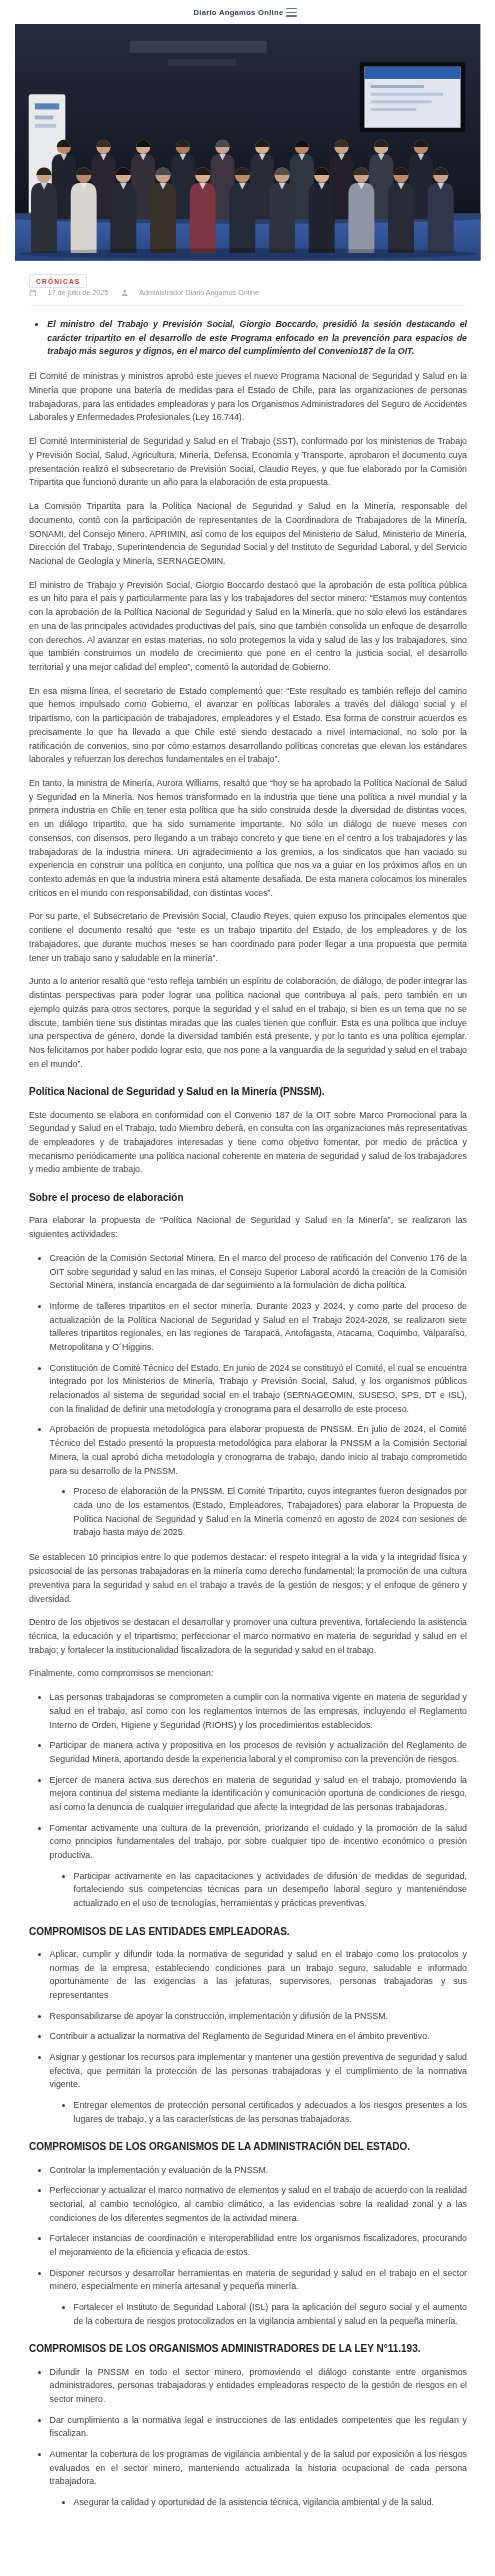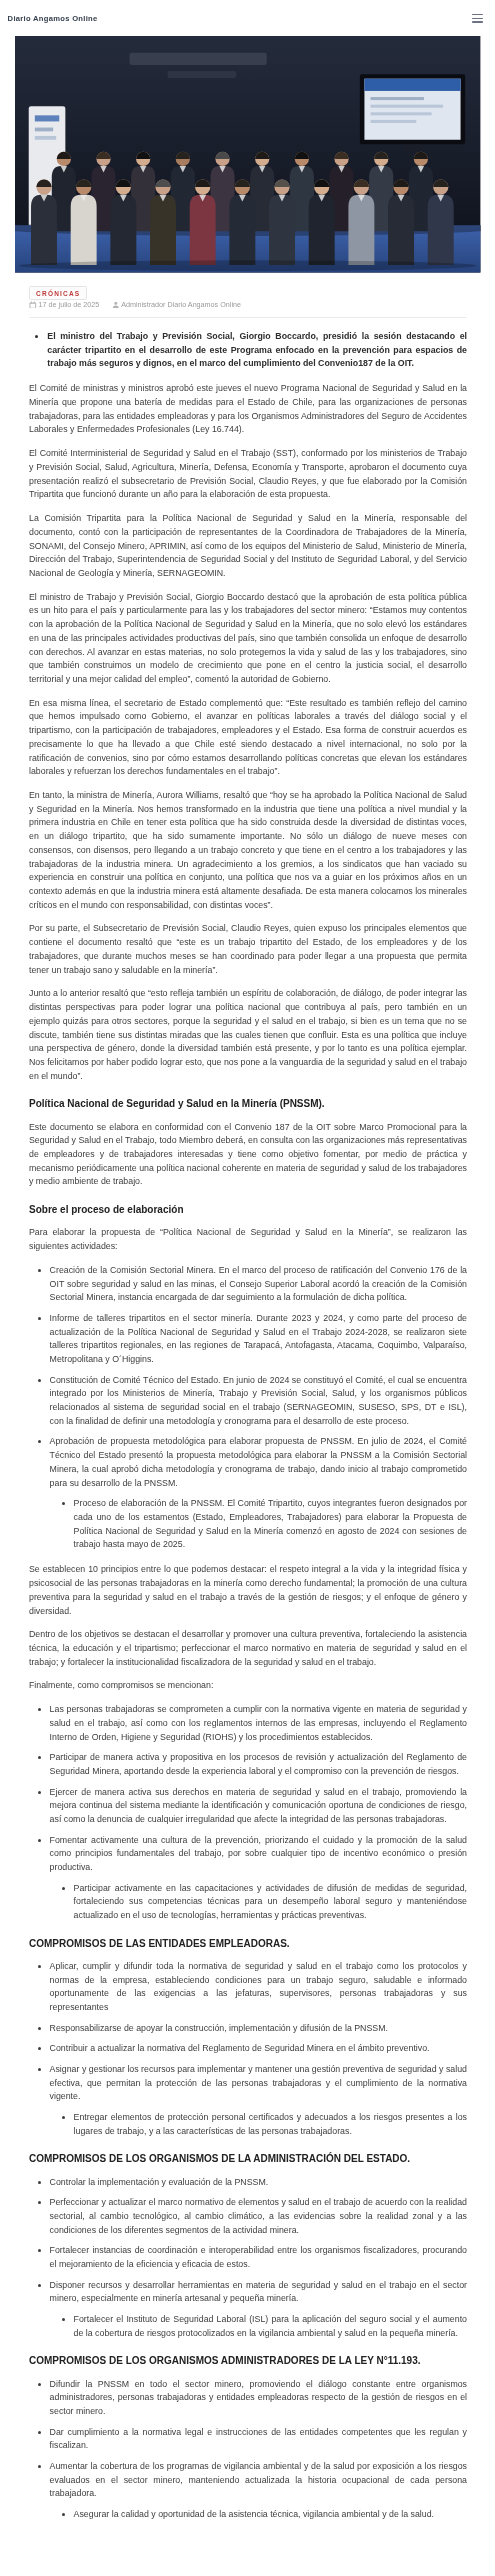--- a/index.html
+++ b/index.html
@@ -7,22 +7,22 @@
   html, body { margin: 0; padding: 0; background: #ffffff; }
   body {
     width: 496px;
     font-family: "Liberation Sans", "DejaVu Sans", sans-serif;
     color: #3d3d3d;
   }
   .page { width: 496px; background: #ffffff; }
 
   
   .topbar {
-    display: flex; justify-content: space-between; align-items: center;
-    padding: 3.8px 10.7px 3.1px 7.6px; height: 36px;
+    display: flex; justify-content: center; align-items: center;
+    padding: 3.8px 10.7px 3.1px 7.6px; height: 24px;
   }
   .site-logo {
     font-size: 7.6px; font-weight: 700; color: #37414f; letter-spacing: 0.3px;
     cursor: pointer; text-decoration: none;
   }
   .menu-btn { display: flex; flex-direction: column; gap: 2.3px; cursor: pointer; padding: 2.3px; }
   .menu-btn span { display: block; width: 11.4px; height: 1.5px; background: #6b7280; border-radius: 0.8px; }
 
   
   .hero { margin: 0 15.3px 7.6px; }
@@ -41,31 +41,31 @@
   h1.title {
     font-size: 16px; line-height: 1.28; font-weight: 700;
     color: #1f1f1f; margin: 8.4px 0 6.9px;
   }
 
   .meta {
     display: flex; align-items: center; gap: 12.2px;
     font-size: 7.2px; color: #9a9a9a;
     padding-bottom: 8.4px; border-bottom: 0.8px solid #ececec;
   }
-  .meta-item { display: inline-flex; align-items: center; gap: 2px; cursor: pointer; }
+  .meta-item { display: inline-flex; align-items: center; gap: 11px; cursor: pointer; }
   .meta-item svg { width: 7.6px; height: 7.6px; fill: #b3b3b3; flex: 0 0 auto; }
 
   p.body-p, li.body-li {
     font-size: 8.8px; line-height: 1.56; color: #3d3d3d;
     text-align: justify; margin: 0 0 10px;
   }
   ul.lead-list { margin: 11.4px 0 11.4px; padding-left: 18.3px; }
   li.lead {
     font-size: 8.8px; line-height: 1.56; text-align: justify;
-    font-weight: 700; color: #2e2e2e; margin: 0;
+    font-style: italic; font-weight: 700; color: #2e2e2e; margin: 0;
   }
   h2.section {
     font-size: 10px; font-weight: 700; color: #222222;
     margin: 13px 0 9.2px; line-height: 1.5;
   }
   ul.bullets { margin: 0 0 11.4px; padding-left: 20.6px; }
   ul.bullets li { margin-bottom: 6.9px; }
   ul.bullets li:last-child { margin-bottom: 0; margin-left: 24px; }
 </style>
 </head>

